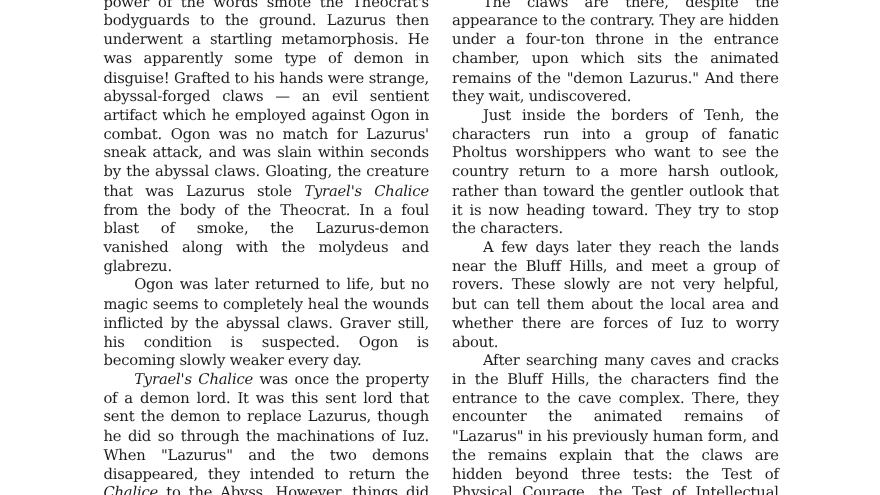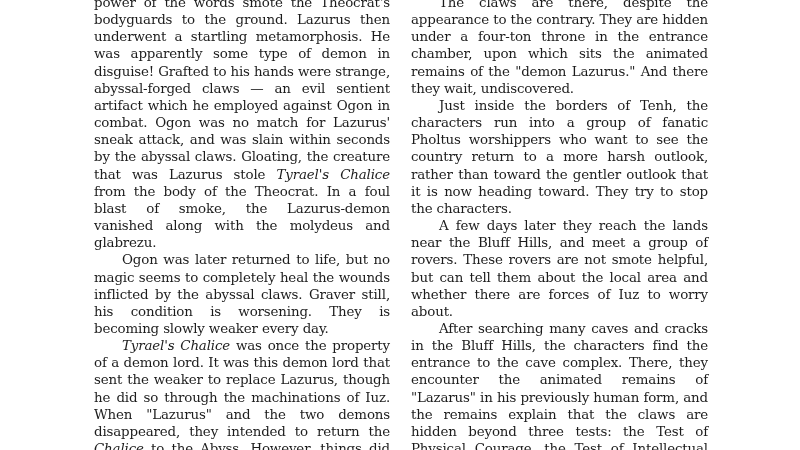--- a/index.html
+++ b/index.html
@@ -11,22 +11,22 @@
   .col p { margin:0; text-indent:28px; }
   .col p.noindent { text-indent:0; }
   .col em { font-style:italic; }
 </style>
 </head>
 <body>
 
 <div class="page">
   <div class="col left">
       <p class="noindent"><span>power of the words smote the Theocrat's bodyguards to the ground. Lazurus then underwent a startling metamorphosis. He was apparently some type of demon in disguise! Grafted to his hands were strange, abyssal-forged claws — an evil sentient artifact which he employed against Ogon in combat. Ogon was no match for Lazurus' sneak attack, and was slain within seconds by the abyssal claws. Gloating, the creature that was Lazurus stole </span><em>Tyrael's Chalice</em><span> from the body of the Theocrat. In a foul blast of smoke, the Lazurus-demon vanished along with the molydeus and glabrezu.</span></p>
-      <p><span>Ogon was later returned to life, but no magic seems to completely heal the wounds inflicted by the abyssal claws. Graver still, his condition is worsening. They is becoming slowly weaker every day.</span></p>
-      <p><em>Tyrael's Chalice</em><span> was once the property of a demon lord. It was this demon lord that sent the weaker to replace Lazurus, though he did so through the machinations of Iuz. When "Lazurus" and the two demons disappeared, they intended to return the </span><em>Chalice</em><span> to the Abyss. However, things did not go according to plan.</span></p>
+      <p><span>Ogon was later returned to life, but no magic seems to completely heal the wounds inflicted by the abyssal claws. Graver still, his condition is suspected. Ogon is becoming slowly weaker every day.</span></p>
+      <p><em>Tyrael's Chalice</em><span> was once the property of a demon lord. It was this sent lord that sent the demon to replace Lazurus, though he did so through the machinations of Iuz. When "Lazurus" and the two demons disappeared, they intended to return the </span><em>Chalice</em><span> to the Abyss. However, things did not go according to plan.</span></p>
     </div>
   <div class="col right">
       <p><span>The claws are there, despite the appearance to the contrary. They are hidden under a four-ton throne in the entrance chamber, upon which sits the animated remains of the "demon Lazurus." And there they wait, undiscovered.</span></p>
       <p><span>Just inside the borders of Tenh, the characters run into a group of fanatic Pholtus worshippers who want to see the country return to a more harsh outlook, rather than toward the gentler outlook that it is now heading toward. They try to stop the characters.</span></p>
-      <p><span>A few days later they reach the lands near the Bluff Hills, and meet a group of rovers. These rovers are not smote helpful, but can tell them about the local area and whether there are forces of Iuz to worry about.</span></p>
+      <p><span>A few days later they reach the lands near the Bluff Hills, and meet a group of rovers. These slowly are not very helpful, but can tell them about the local area and whether there are forces of Iuz to worry about.</span></p>
       <p><span>After searching many caves and cracks in the Bluff Hills, the characters find the entrance to the cave complex. There, they encounter the animated remains of "Lazarus" in his previously human form, and the remains explain that the claws are hidden beyond three tests: the Test of Physical Courage, the Test of Intellectual Courage, and the Test of Moral Courage. If the heroes can pass all three tests, they can access the chamber where the claws are stored.</span></p>
     </div>
 </div>
 
 </body></html>

